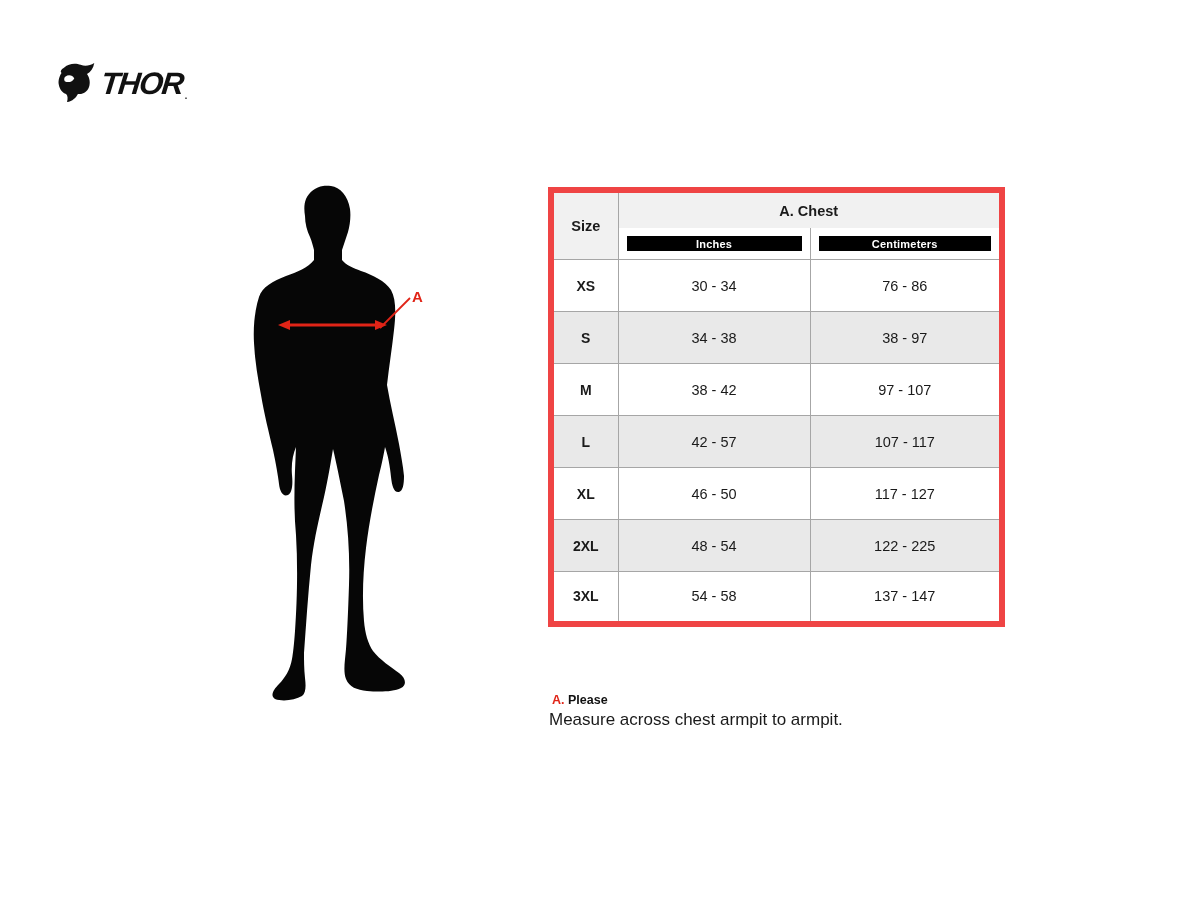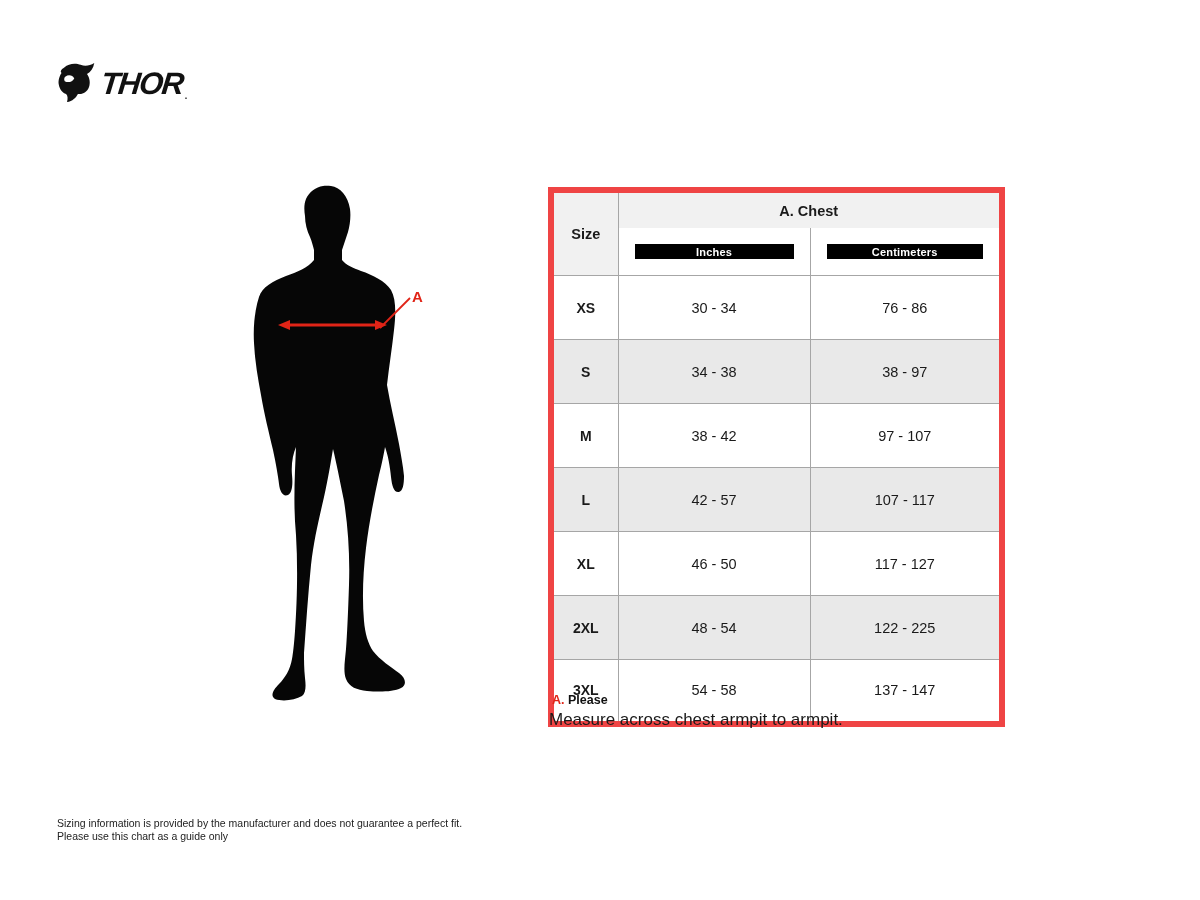--- a/index.html
+++ b/index.html
@@ -17,24 +17,24 @@
   
   .figure-wrap { position:absolute; left:253px; top:183px; width:180px; height:520px; }
 
   
   .chart-title { position:absolute; left:548px; top:149px; font-size:17.5px; font-weight:bold; color:#0f0f0f; }
   .size-table { position:absolute; left:548px; top:187px; width:451px; border-collapse:collapse;
                 border:6px solid #ef4444; table-layout:fixed; }
   .size-table th, .size-table td { border:1.5px solid #a6a6a6; text-align:center; }
   .size-col-head { width:67px; background:#f1f1f1; font-size:14.5px; font-weight:bold; }
   .group-row th { height:38px; background:#f1f1f1; font-size:14.5px; font-weight:bold; border-bottom:none; }
-  .bar-row td { height:19px; background:#ffffff; border-top:none; padding:16px; vertical-align:top; }
+  .bar-row td { height:19px; background:#ffffff; border-top:none; padding:8px; vertical-align:top; }
   .unit-bar { height:15px; background:#000000; color:#ffffff; font-size:11px; font-weight:bold;
               display:flex; align-items:center; justify-content:center; letter-spacing:0.2px; }
-  .size-table tbody td { height:64px; font-size:14.5px; background:#ffffff; }
+  .size-table tbody td { height:52px; font-size:14.5px; background:#ffffff; }
   .size-table tbody td.size-cell { font-weight:bold; font-size:14px; }
   .size-table tbody tr:nth-child(even) td { background:#e9e9e9; }
 
   
   .howto-heading { position:absolute; left:548px; top:659px; font-size:17.5px; font-weight:bold; color:#0f0f0f; }
   .measure-item { position:absolute; left:552px; top:693px; font-size:12.5px; font-weight:bold; }
   .measure-letter { color:#e02417; }
   .measure-name { color:#111111; }
   .measure-desc { position:absolute; left:549px; top:710px; font-size:17px; color:#1a1a1a; }
 
@@ -144,18 +144,14 @@
         <td>137 - 147</td>
       </tr>
     </tbody>
   </table>
 
   <div class="measure-item">
     <span class="measure-letter">A.</span><span class="measure-name"> Please</span>
   </div>
   <div class="measure-desc">Measure across chest armpit to armpit.</div>
 
-  <div class="disclaimer">
-    <div>Sizing information is provided by the manufacturer and does not guarantee a perfect fit.</div>
-    <div>Please use this chart as a guide only</div>
-  </div>
 
 </div>
 
 </body></html>

